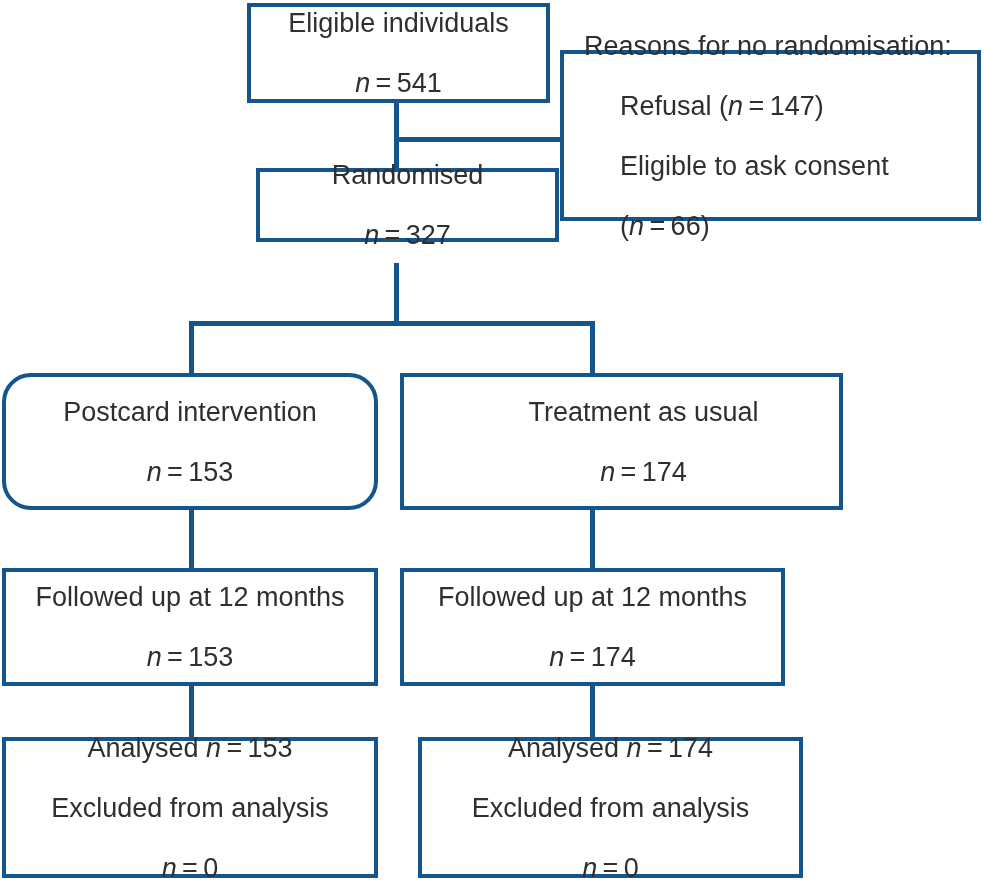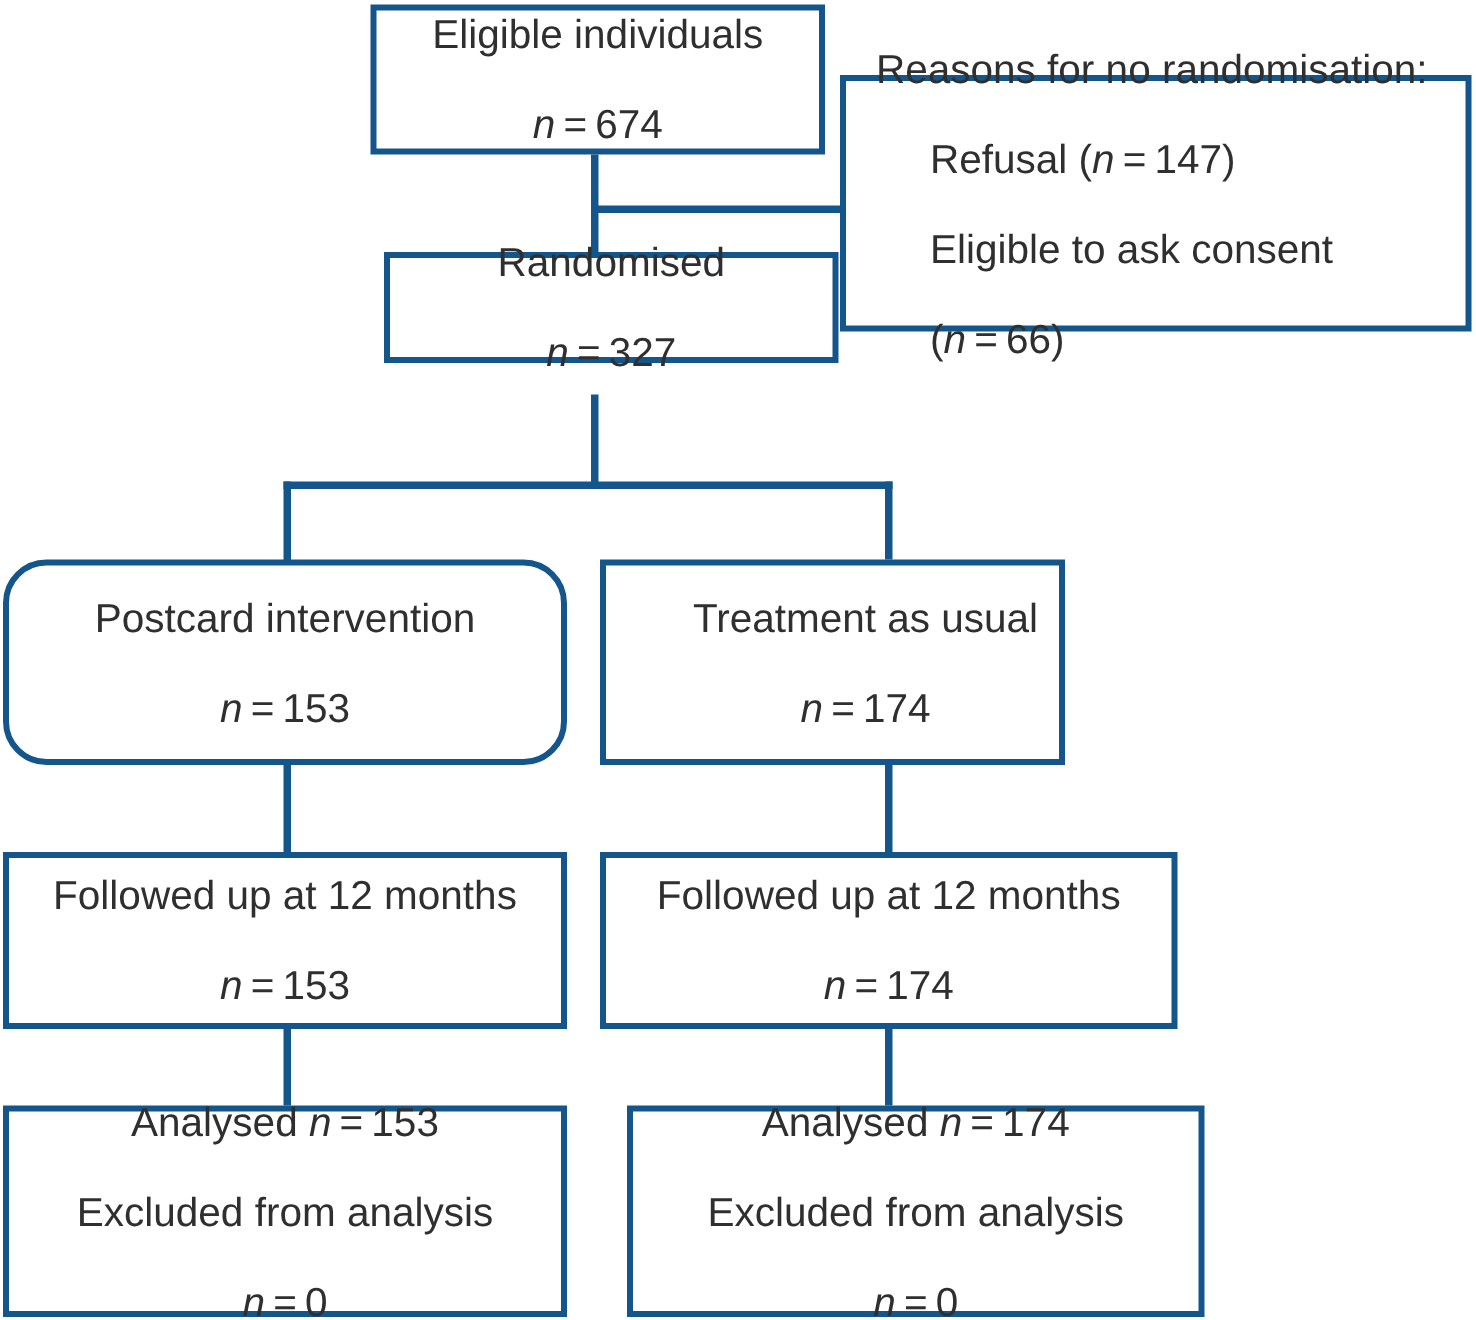--- a/index.html
+++ b/index.html
@@ -43,21 +43,21 @@
   .it { font-style: italic; }
   .conn { position: absolute; background: var(--line-color); }
   .conn.v { width: 5px; }
   .conn.h { height: 5px; }
 
   
   #box-eligible    { left: 247px; top: 3px;   width: 303px; height: 100px; }
   #box-reasons     { left: 560px; top: 50px;  width: 421px; height: 171px; }
   #box-randomised  { left: 256px; top: 168px; width: 303px; height: 74px;  }
   #box-postcard    { left: 2px;   top: 373px; width: 376px; height: 137px; border-radius: 29px; }
-  #box-tau         { left: 400px; top: 373px; width: 310px; height: 137px; padding-left: 44px; }
+  #box-tau         { left: 400px; top: 373px; width: 443px; height: 137px; padding-left: 44px; }
   #box-fu-left     { left: 2px;   top: 568px; width: 376px; height: 118px; }
   #box-fu-right    { left: 400px; top: 568px; width: 385px; height: 118px; }
   #box-an-left     { left: 2px;   top: 737px; width: 376px; height: 141px; }
   #box-an-right    { left: 400px; top: 737px; width: 385px; height: 141px; margin-left: 18px; }
 
   
   #c-elig-rand     { left: 394px; top: 100px; height: 70px; }
   #c-elig-reasons  { left: 394px; top: 137px; width: 170px; }
   #c-rand-split    { left: 394px; top: 263px; height: 63px; }
   #c-split-bar     { left: 189px; top: 321px; width: 406px; }
@@ -79,21 +79,21 @@
   <div class="conn h" id="c-split-bar"></div>
   <div class="conn v" id="c-split-left"></div>
   <div class="conn v" id="c-split-right"></div>
   <div class="conn v" id="c-postcard-fu"></div>
   <div class="conn v" id="c-tau-fu"></div>
   <div class="conn v" id="c-fu-an-left"></div>
   <div class="conn v" id="c-fu-an-right"></div>
 
   <div class="box" id="box-eligible">
       <div class="tline"><span>Eligible individuals</span></div>
-      <div class="tline"><span class="it">n</span><span> = 674</span></div>
+      <div class="tline"><span class="it">n</span><span> = 541</span></div>
     </div>
   <div class="box left-align" id="box-reasons">
       <div class="tline"><span>Reasons for no randomisation:</span></div>
       <div class="tline indent"><span>Refusal (</span><span class="it">n</span><span> = 147)</span></div>
       <div class="tline indent"><span>Eligible to ask consent</span></div>
       <div class="tline indent"><span>(</span><span class="it">n</span><span> = 66)</span></div>
     </div>
   <div class="box" id="box-randomised">
       <div class="tline"><span>Randomised</span></div>
       <div class="tline"><span class="it">n</span><span> = 327</span></div>

